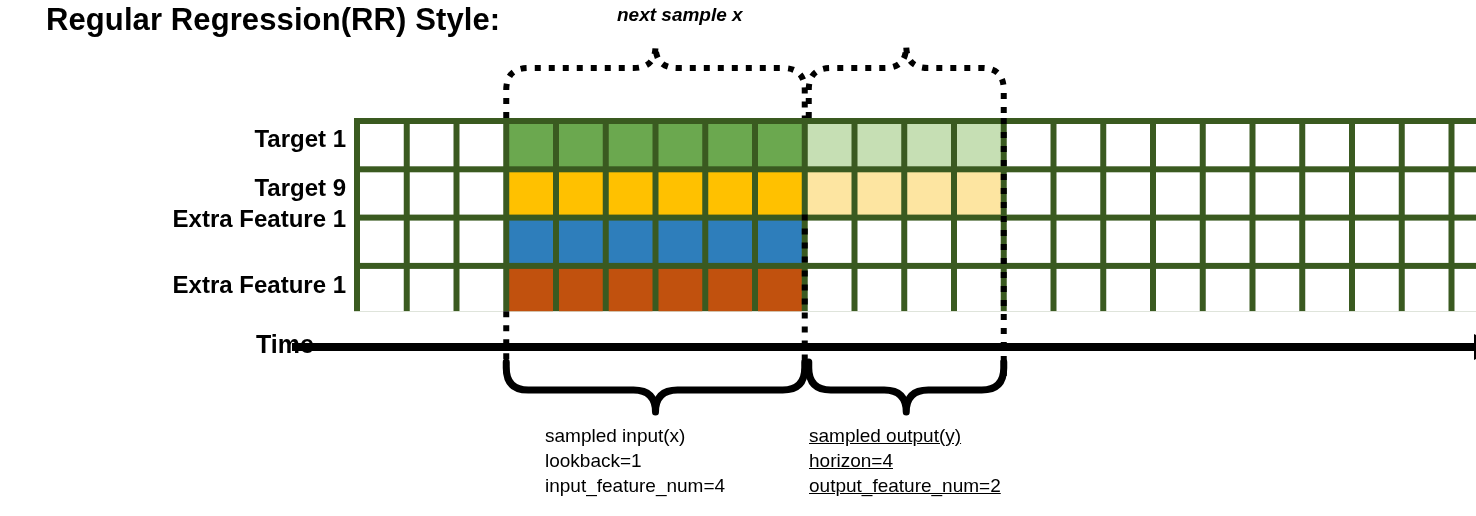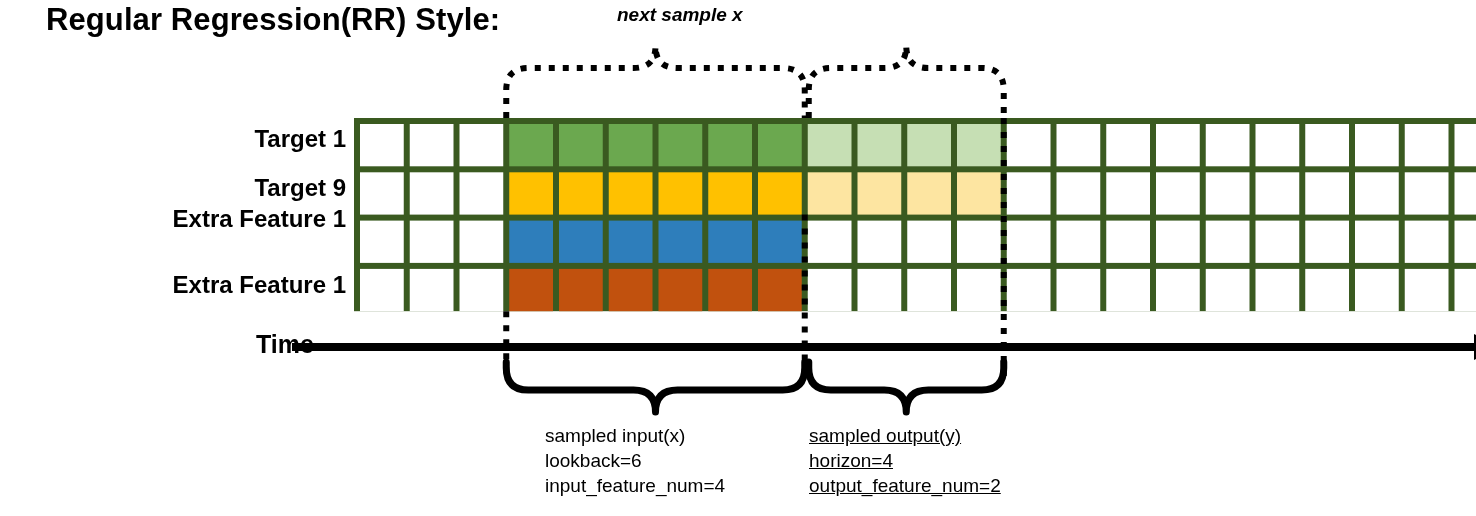--- a/index.html
+++ b/index.html
@@ -38,21 +38,21 @@
 
   <div class="rowlab" id="rl0" style="top:127px;">Target 1</div>
   <div class="rowlab" id="rl1" style="top:176px;">Target 9</div>
   <div class="rowlab" id="rl2" style="top:207px;">Extra Feature 1</div>
   <div class="rowlab" id="rl3" style="top:273px;">Extra Feature 1</div>
 
   <div class="timelab">Time</div>
 
   <div class="caption" id="cap-in">
     <div>sampled input(x)</div>
-    <div>lookback=6</div>
+    <div>lookback=1</div>
     <div>input_feature_num=4</div>
   </div>
 
   <div class="caption" id="cap-out">
     <div>sampled output(y)</div>
     <div>horizon=4</div>
     <div>output_feature_num=2</div>
   </div>
 
   <svg id="svg" viewBox="0 0 1476 516">

